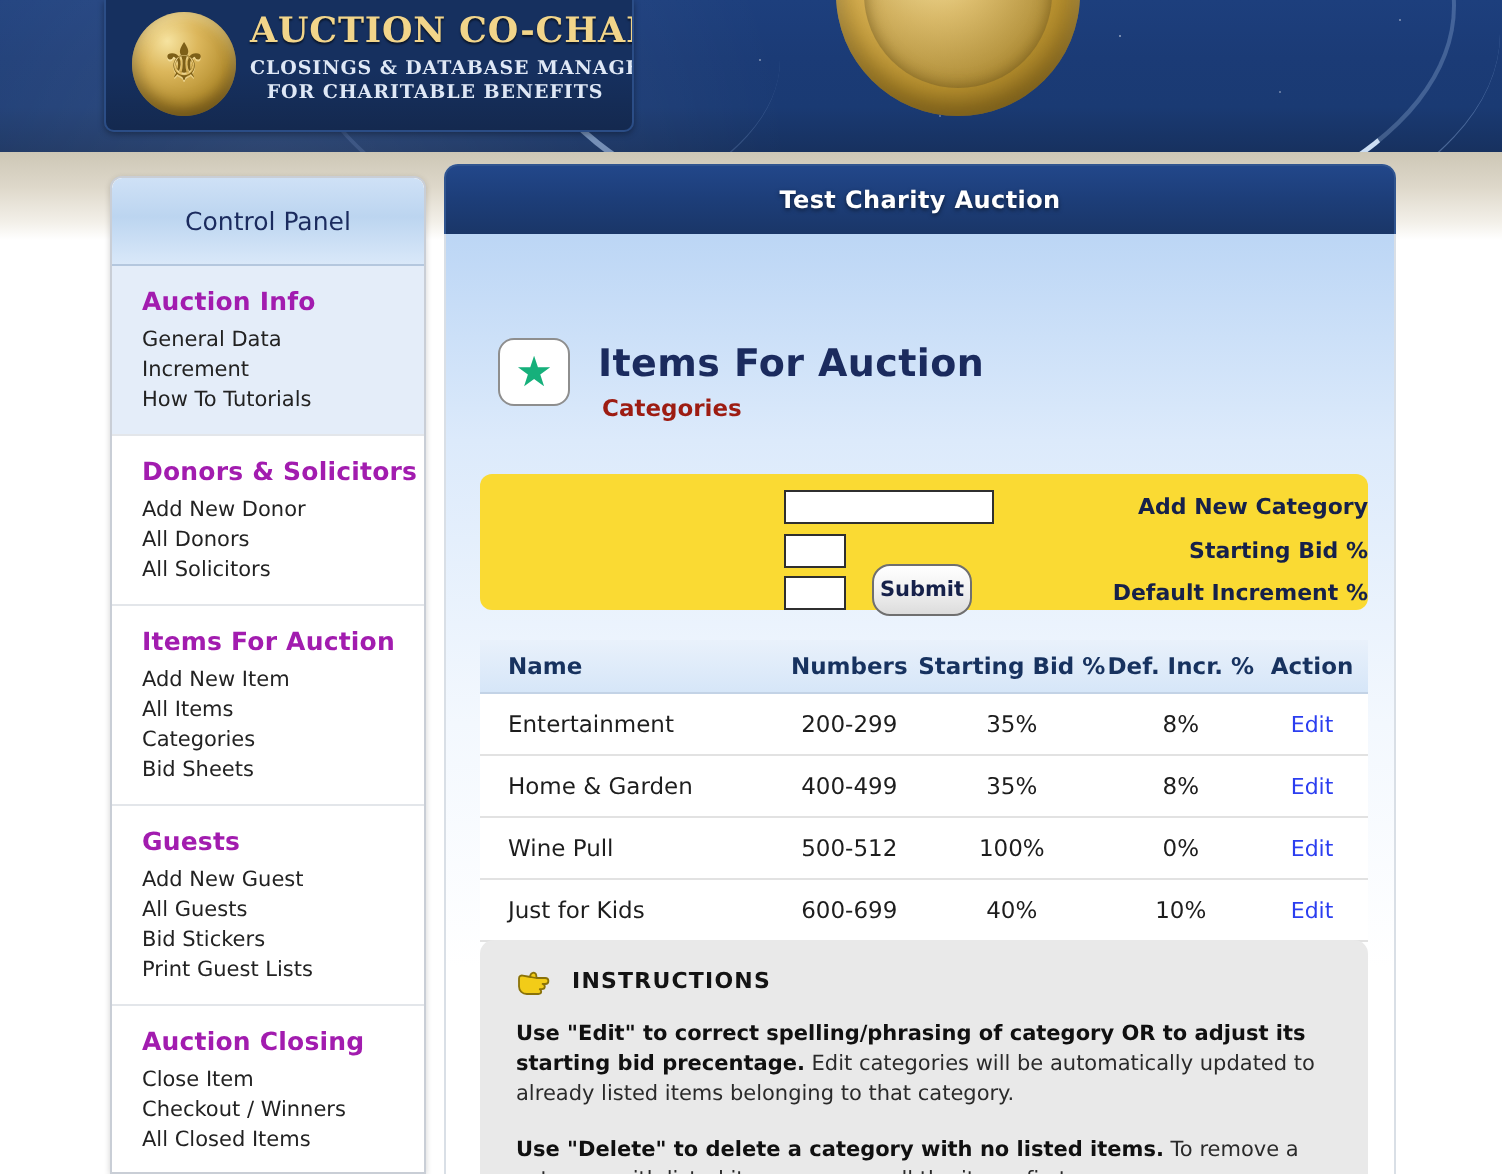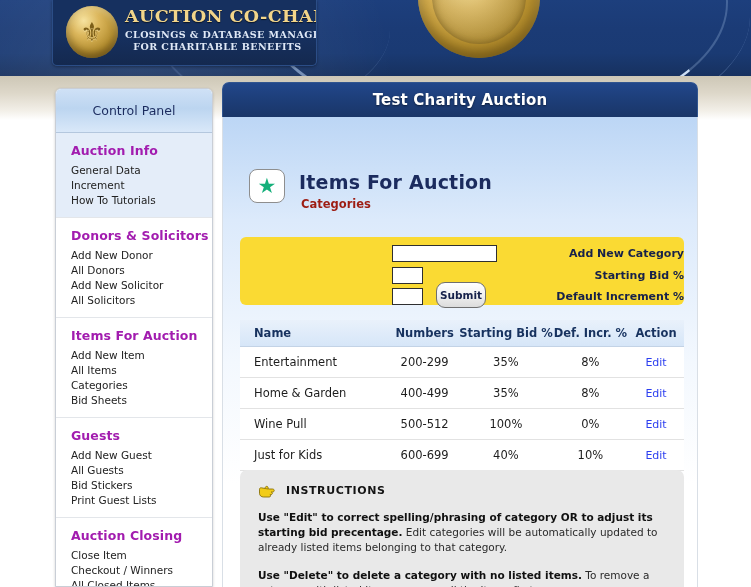--- a/index.html
+++ b/index.html
@@ -124,21 +124,21 @@
     position: absolute; left: 222px; top: 82px; width: 476px; height: 505px;
     background: #fff;
     border-radius: 7px 7px 0 0;
   }
   #main-titlebar {
     position: absolute; left: 0; top: 0; width: 476px; height: 35px;
     background: linear-gradient(180deg,#22478a 0%, #1d3e79 48%, #1a3668 100%);
     border-radius: 7px 7px 0 0;
     border: 1px solid #31558f; border-bottom: none;
     color: #ffffff;
-    font-size: 15px; font-weight: 700;
+    font-size: 12px; font-weight: 700;
     display: flex; align-items: center; justify-content: center;
     text-shadow: 0 1px 2px rgba(0,0,0,.5);
     letter-spacing: .2px;
     overflow: hidden;
   }
   #main-body {
     position: absolute; left: 0; top: 35px; width: 476px; height: 470px;
     background:
       linear-gradient(180deg, #bcd6f5 0%, #dceafb 22%, #f3f8fe 52%, #ffffff 78%, #ffffff 100%);
     border-left: 1px solid #d9dfe6;
@@ -394,21 +394,20 @@
         <div class="nav-group highlight">
           <div class="nav-heading">Auction Info</div>
           <span class="nav-link">General Data</span>
           <span class="nav-link">Increment</span>
           <span class="nav-link">How To Tutorials</span>
         </div>
         <div class="nav-group">
           <div class="nav-heading">Donors &amp; Solicitors</div>
           <span class="nav-link">Add New Donor</span>
           <span class="nav-link">All Donors</span>
-          <span class="nav-link">Add New Solicitor</span>
           <span class="nav-link">All Solicitors</span>
         </div>
         <div class="nav-group">
           <div class="nav-heading">Items For Auction</div>
           <span class="nav-link">Add New Item</span>
           <span class="nav-link">All Items</span>
           <span class="nav-link">Categories</span>
           <span class="nav-link">Bid Sheets</span>
         </div>
         <div class="nav-group">

